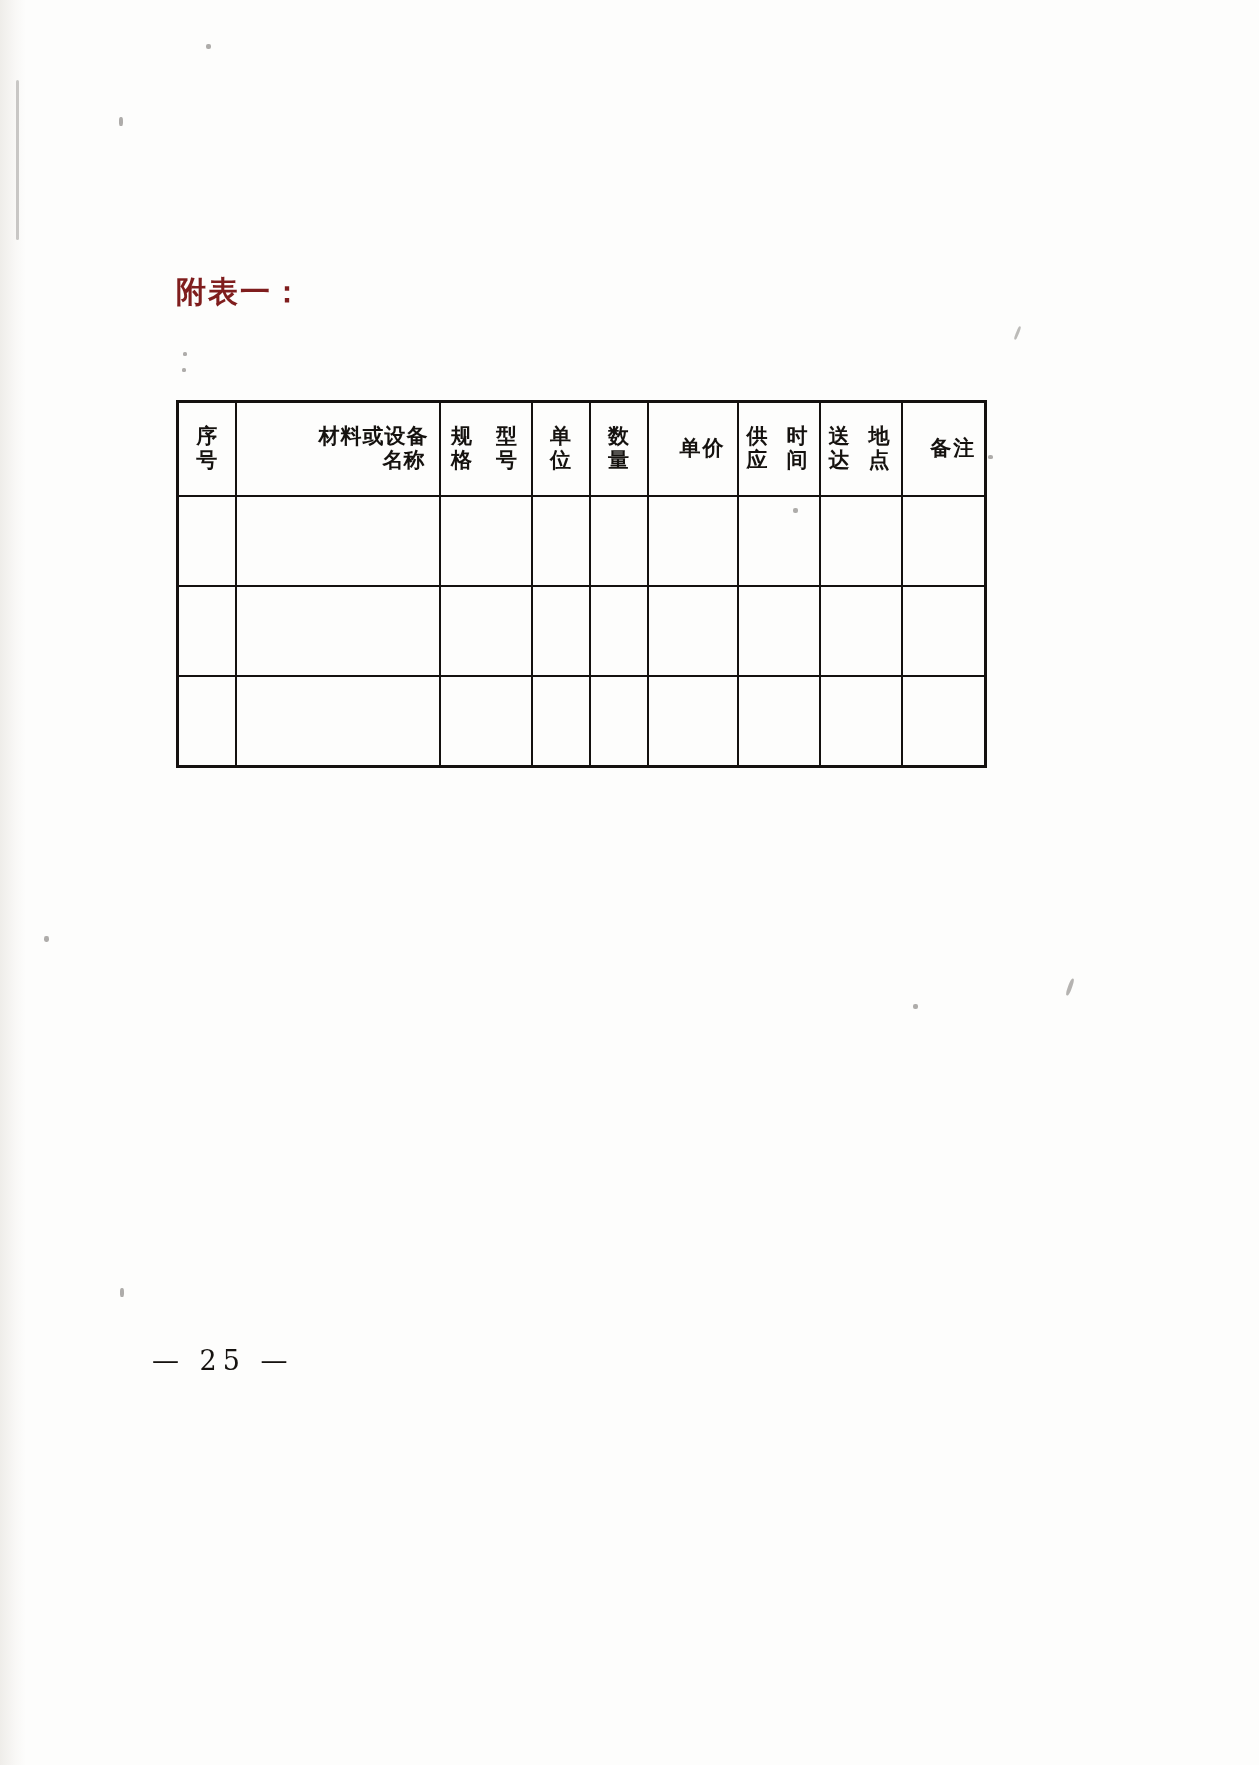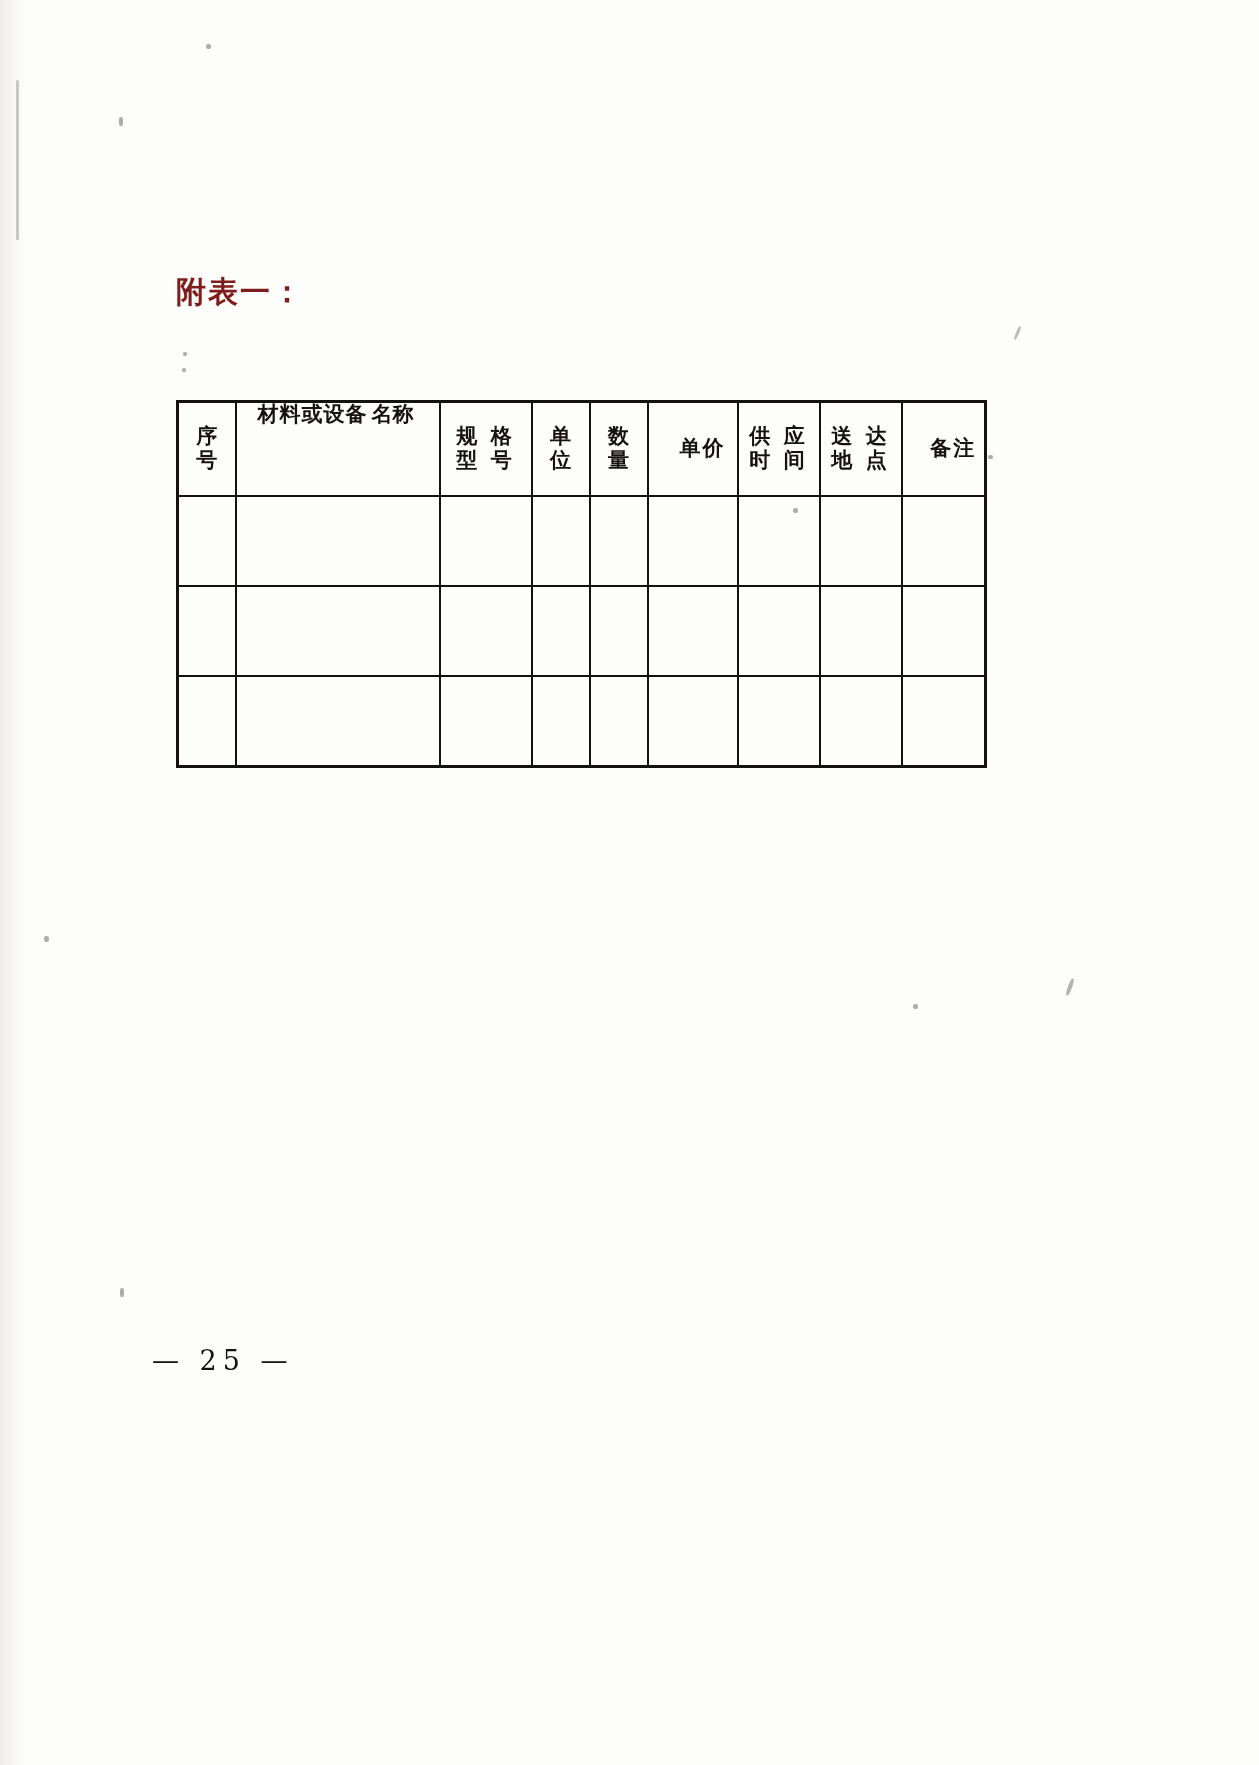--- a/index.html
+++ b/index.html
@@ -113,30 +113,30 @@
   
   .hcell.vert {
     flex-direction: column;
     letter-spacing: 0;
   }
   .hcell.vert span {
     display: block;
   }
   
   .hcell.two-line {
-    flex-direction: column;
+    flex-direction: row;
   }
   .hcell.two-line span {
     display: block;
     letter-spacing: 3px;
   }
   
   .hcell.name {
-    flex-direction: row;
-    align-items: flex-start;
+    flex-direction: column;
+    align-items: flex-end;
     justify-content: center;
     padding: 0 10px;
   }
   .hcell.name .line1 {
     text-align: center;
     letter-spacing: 1px;
   }
   .hcell.name .line2 {
     display: flex;
     justify-content: space-between;

